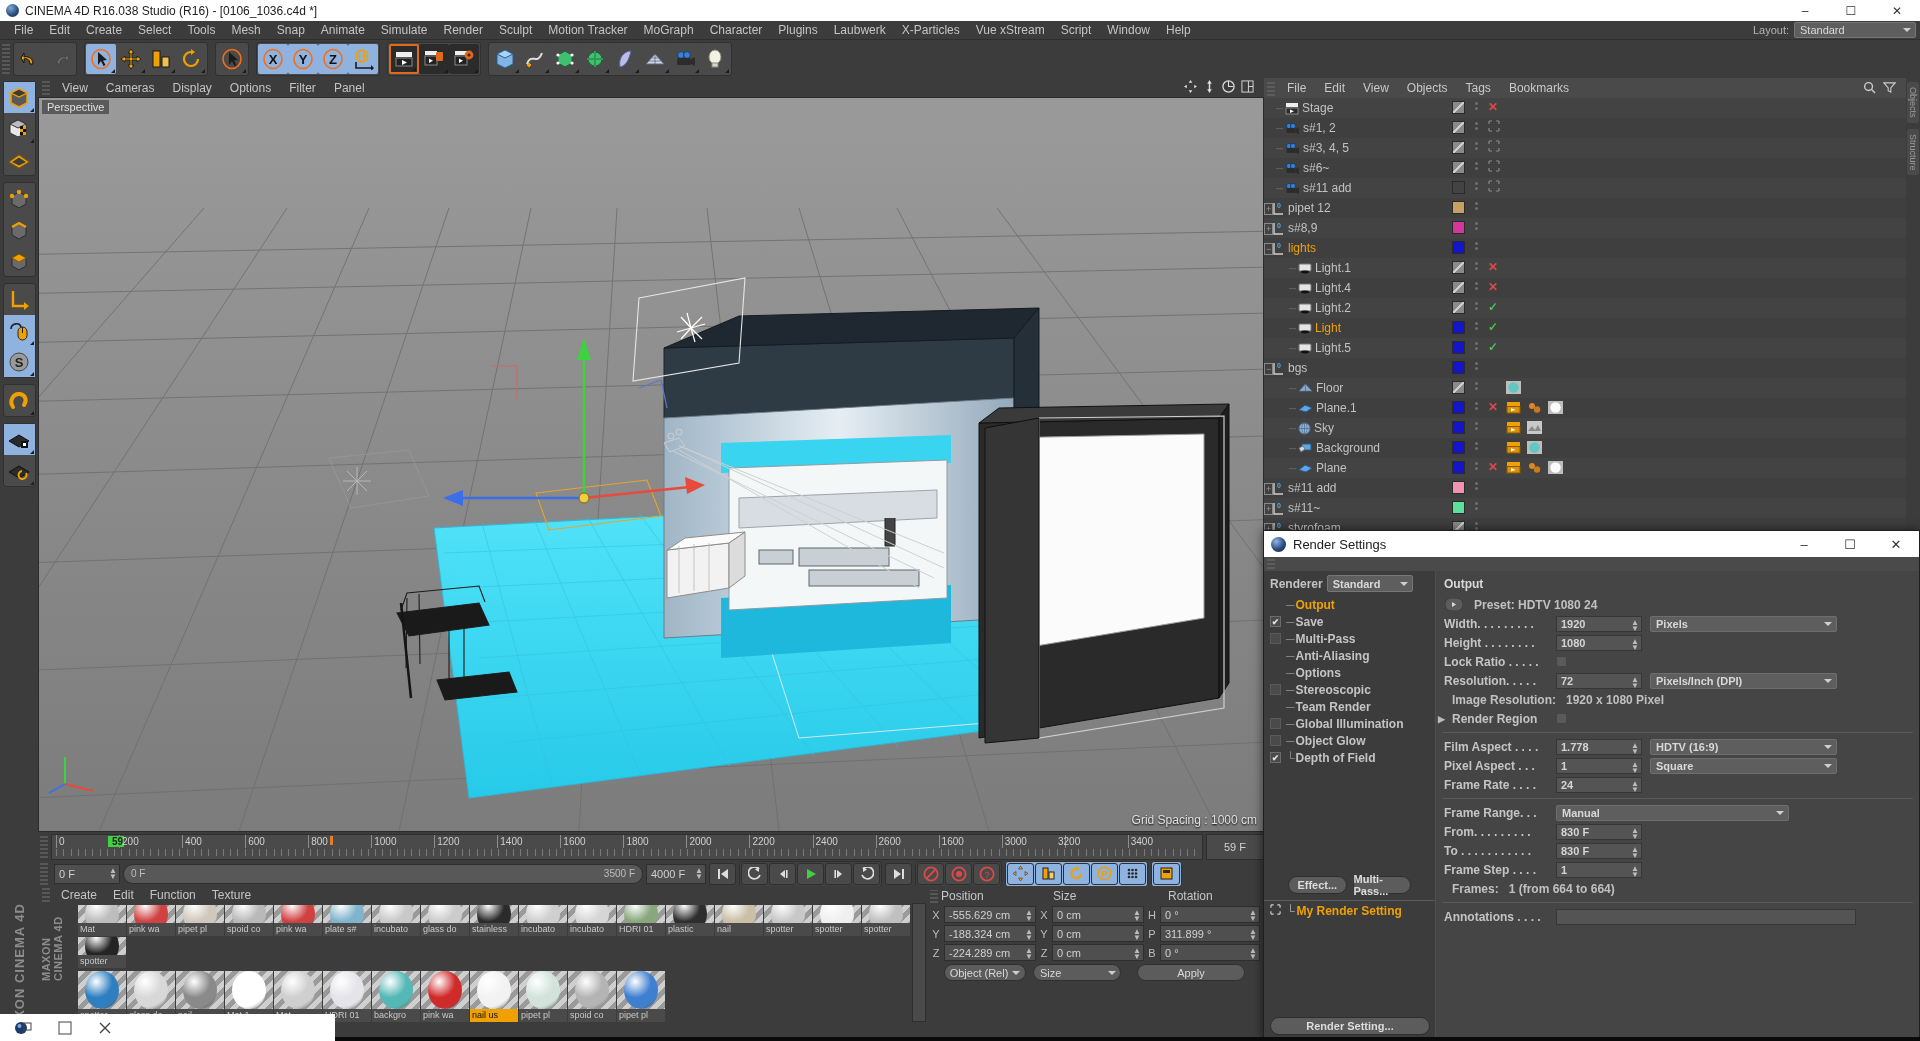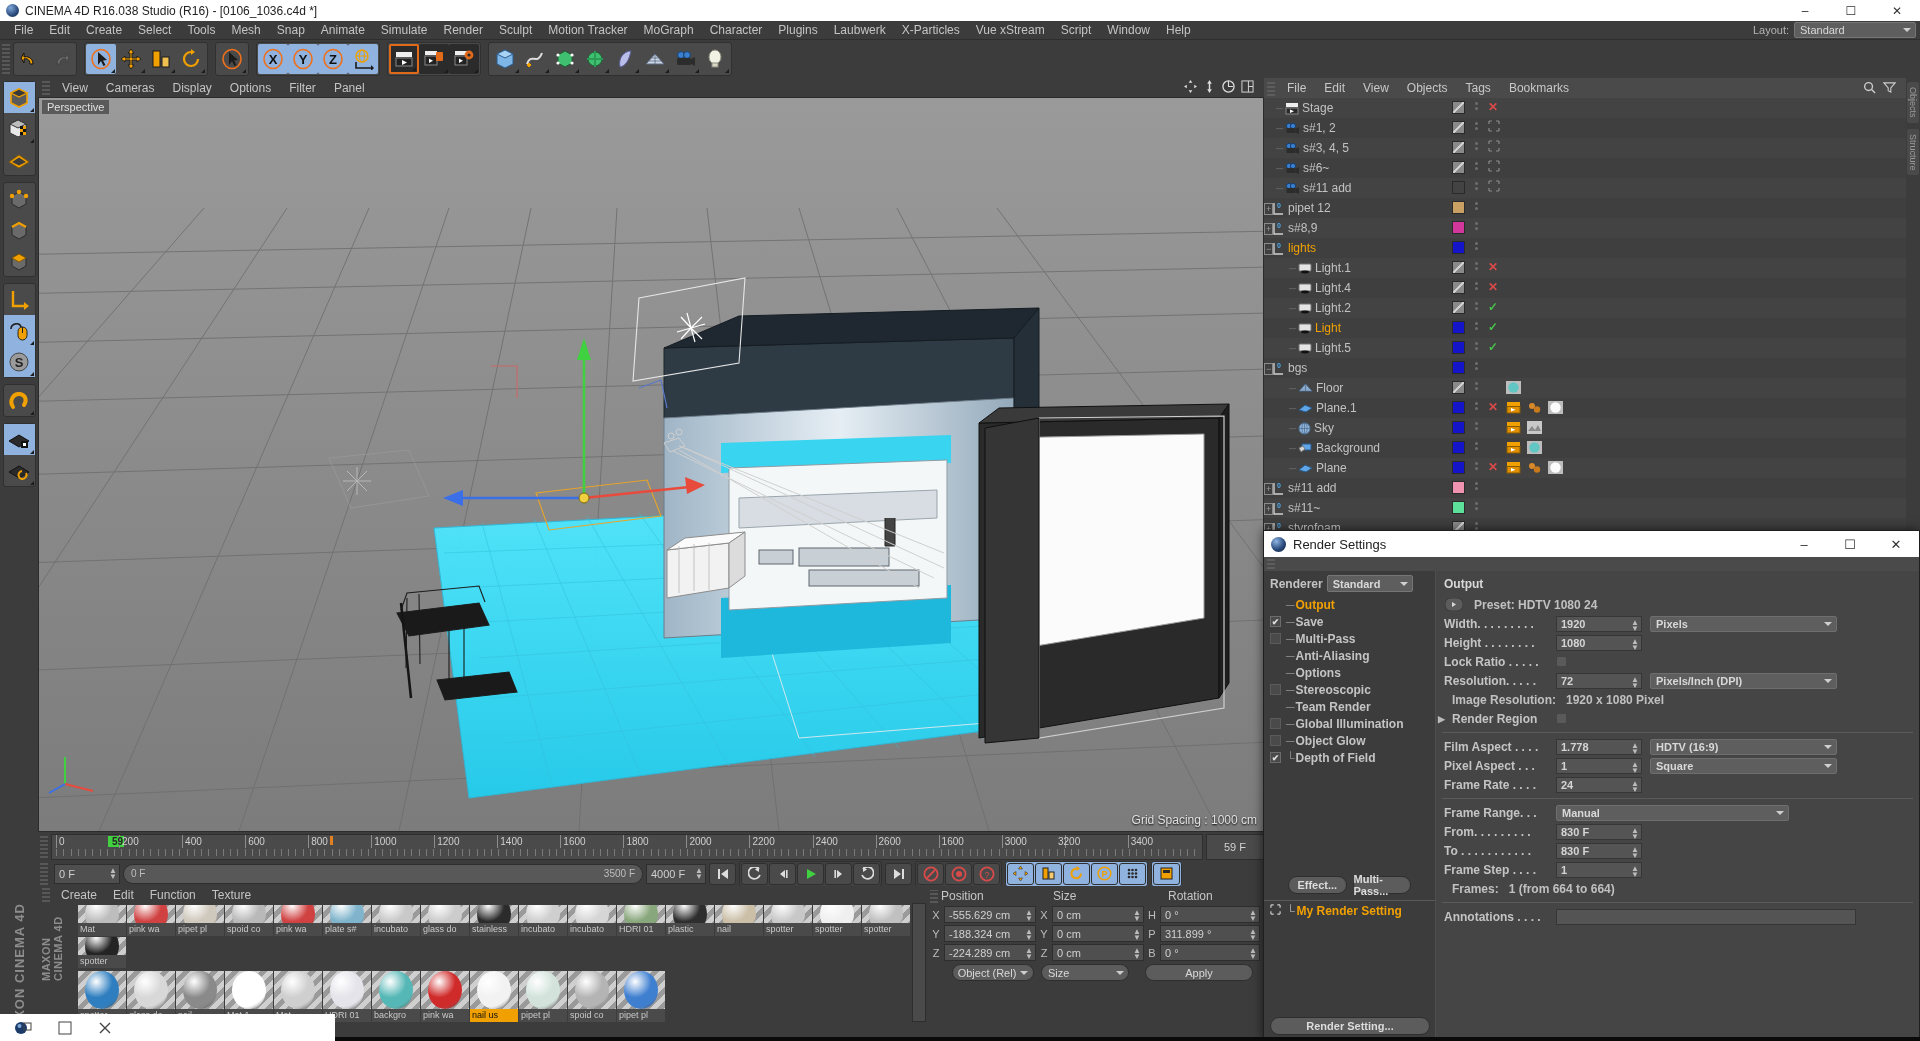--- a/index.html
+++ b/index.html
@@ -1273,21 +1273,21 @@
                 <span class="spin">▲<br>▼</span>
               </div>
               <span class="caxis">B</span>
               <div class="cfield" style="width: 100px;">
                 <span>0 °</span>
                 <span class="spin">▲<br>▼</span>
               </div>
             </div>
           </div>
         <div class="crow" style="margin-top:3px">
-          <div class="cbtn" style="width:82px;margin-left:22px">
+          <div class="cbtn" style="width:82px;margin-left:14px">
             <span>Object (Rel)</span>
             <span style="margin-left:4px;border-left:4px solid transparent;border-right:4px solid transparent;border-top:4px solid #ccc"></span>
           </div>
           <div class="cbtn" style="width:88px;margin-left:5px;justify-content:flex-start;padding-left:6px">
             <span>Size</span>
             <span style="margin-left:auto;margin-right:4px;border-left:4px solid transparent;border-right:4px solid transparent;border-top:4px solid #ccc"></span>
           </div>
           <div class="cbtn" style="width:108px;margin-left:14px">Apply</div>
         </div>
       </div>

